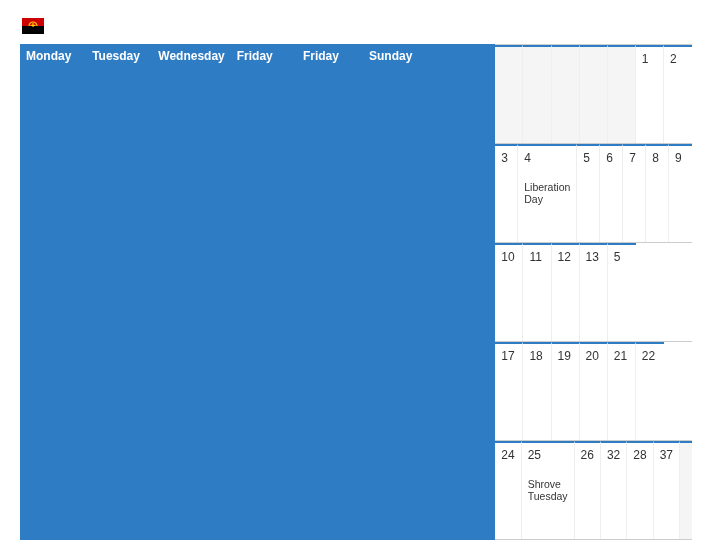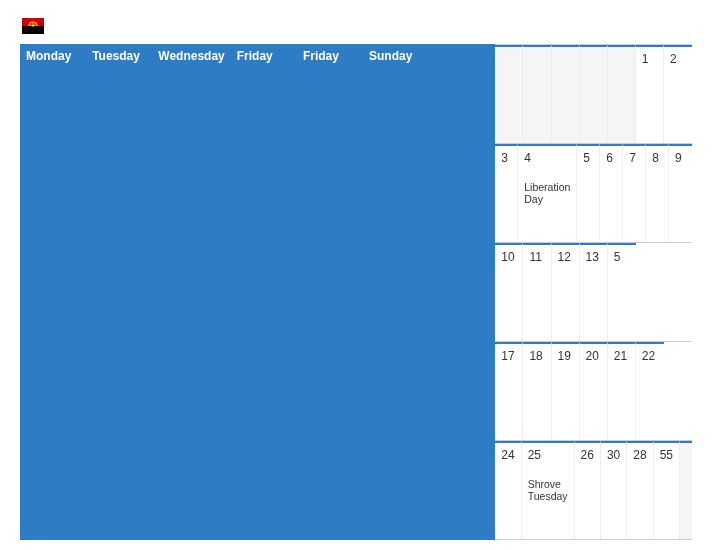--- a/index.html
+++ b/index.html
@@ -242,25 +242,25 @@
             <span class="day-num">24</span>
           </div>
           <div class="cal-cell">
             <span class="day-num">25</span>
             <span class="event">Shrove Tuesday</span>
           </div>
           <div class="cal-cell">
             <span class="day-num">26</span>
           </div>
           <div class="cal-cell">
-            <span class="day-num">30</span>
+            <span class="day-num">32</span>
           </div>
           <div class="cal-cell">
             <span class="day-num">28</span>
           </div>
           <div class="cal-cell">
-            <span class="day-num">55</span>
+            <span class="day-num">37</span>
           </div>
           <div class="cal-cell empty"></div>
         </div>
       </div>
   </div>
 </div>
 
 </body></html>

